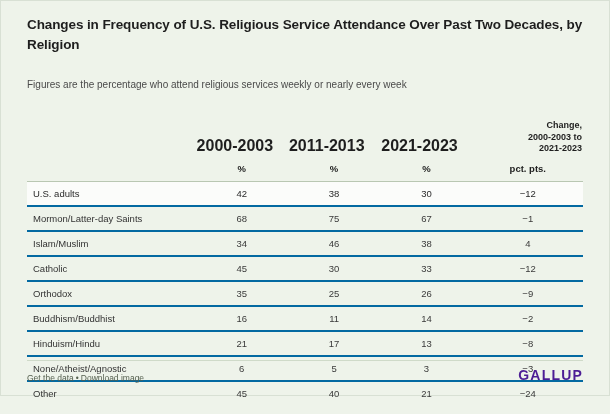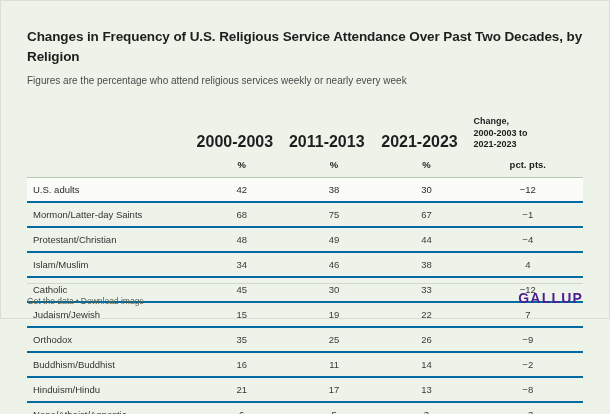--- a/index.html
+++ b/index.html
@@ -10,38 +10,38 @@
     width: 610px;
     height: 414px;
     background: #eef3ea;
     font-family: "Liberation Sans", sans-serif;
     color: #2c2c2c;
     overflow: hidden;
   }
   .page {
     position: relative;
     width: 610px;
-    height: 319px;
+    height: 396px;
     box-sizing: border-box;
     background: #eef3ea;
     border: 1px solid #d8e0d4;
-    padding: 12px 26px;
+    padding: 0 26px;
   }
   .title {
     font-size: 13.5px;
     font-weight: bold;
     line-height: 1.45;
     color: #1e1e1e;
     padding-top: 14px;
     letter-spacing: -0.1px;
   }
   .subtitle {
     font-size: 10px;
     color: #4a4a4a;
-    margin-top: 8px;
+    margin-top: 24px;
     line-height: 1.4;
   }
   table.data {
     width: 100%;
     border-collapse: collapse;
     margin-top: 16px;
     table-layout: fixed;
   }
   table.data col.c-label { width: 168px; }
   table.data col.c-val   { width: 92px; }
@@ -53,21 +53,21 @@
     color: #1e1e1e;
     text-align: left;
     vertical-align: bottom;
     padding-bottom: 2px;
     height: 46px;
   }
   .hdr-change {
     font-size: 9px;
     font-weight: bold;
     color: #1e1e1e;
-    text-align: left;
+    text-align: right;
     vertical-align: bottom;
     line-height: 1.3;
     padding-bottom: 2px;
   }
   .hdr-unit {
     font-size: 9.5px;
     font-weight: bold;
     color: #1e1e1e;
     text-align: center;
     padding: 6px 0 7px 0;
@@ -176,46 +176,32 @@
         <td class="num">−12</td>
       </tr>
       <tr>
         <td class="label">Mormon/Latter-day Saints</td>
         <td class="num">68</td>
         <td class="num">75</td>
         <td class="num">67</td>
         <td class="num">−1</td>
       </tr>
       <tr>
-        <td class="label">Protestant/Christian</td>
-        <td class="num">48</td>
-        <td class="num">49</td>
-        <td class="num">44</td>
-        <td class="num">−4</td>
-      </tr>
-      <tr>
         <td class="label">Islam/Muslim</td>
         <td class="num">34</td>
         <td class="num">46</td>
         <td class="num">38</td>
         <td class="num">4</td>
       </tr>
       <tr>
         <td class="label">Catholic</td>
         <td class="num">45</td>
         <td class="num">30</td>
         <td class="num">33</td>
         <td class="num">−12</td>
-      </tr>
-      <tr>
-        <td class="label">Judaism/Jewish</td>
-        <td class="num">15</td>
-        <td class="num">19</td>
-        <td class="num">22</td>
-        <td class="num">7</td>
       </tr>
       <tr>
         <td class="label">Orthodox</td>
         <td class="num">35</td>
         <td class="num">25</td>
         <td class="num">26</td>
         <td class="num">−9</td>
       </tr>
       <tr>
         <td class="label">Buddhism/Buddhist</td>

